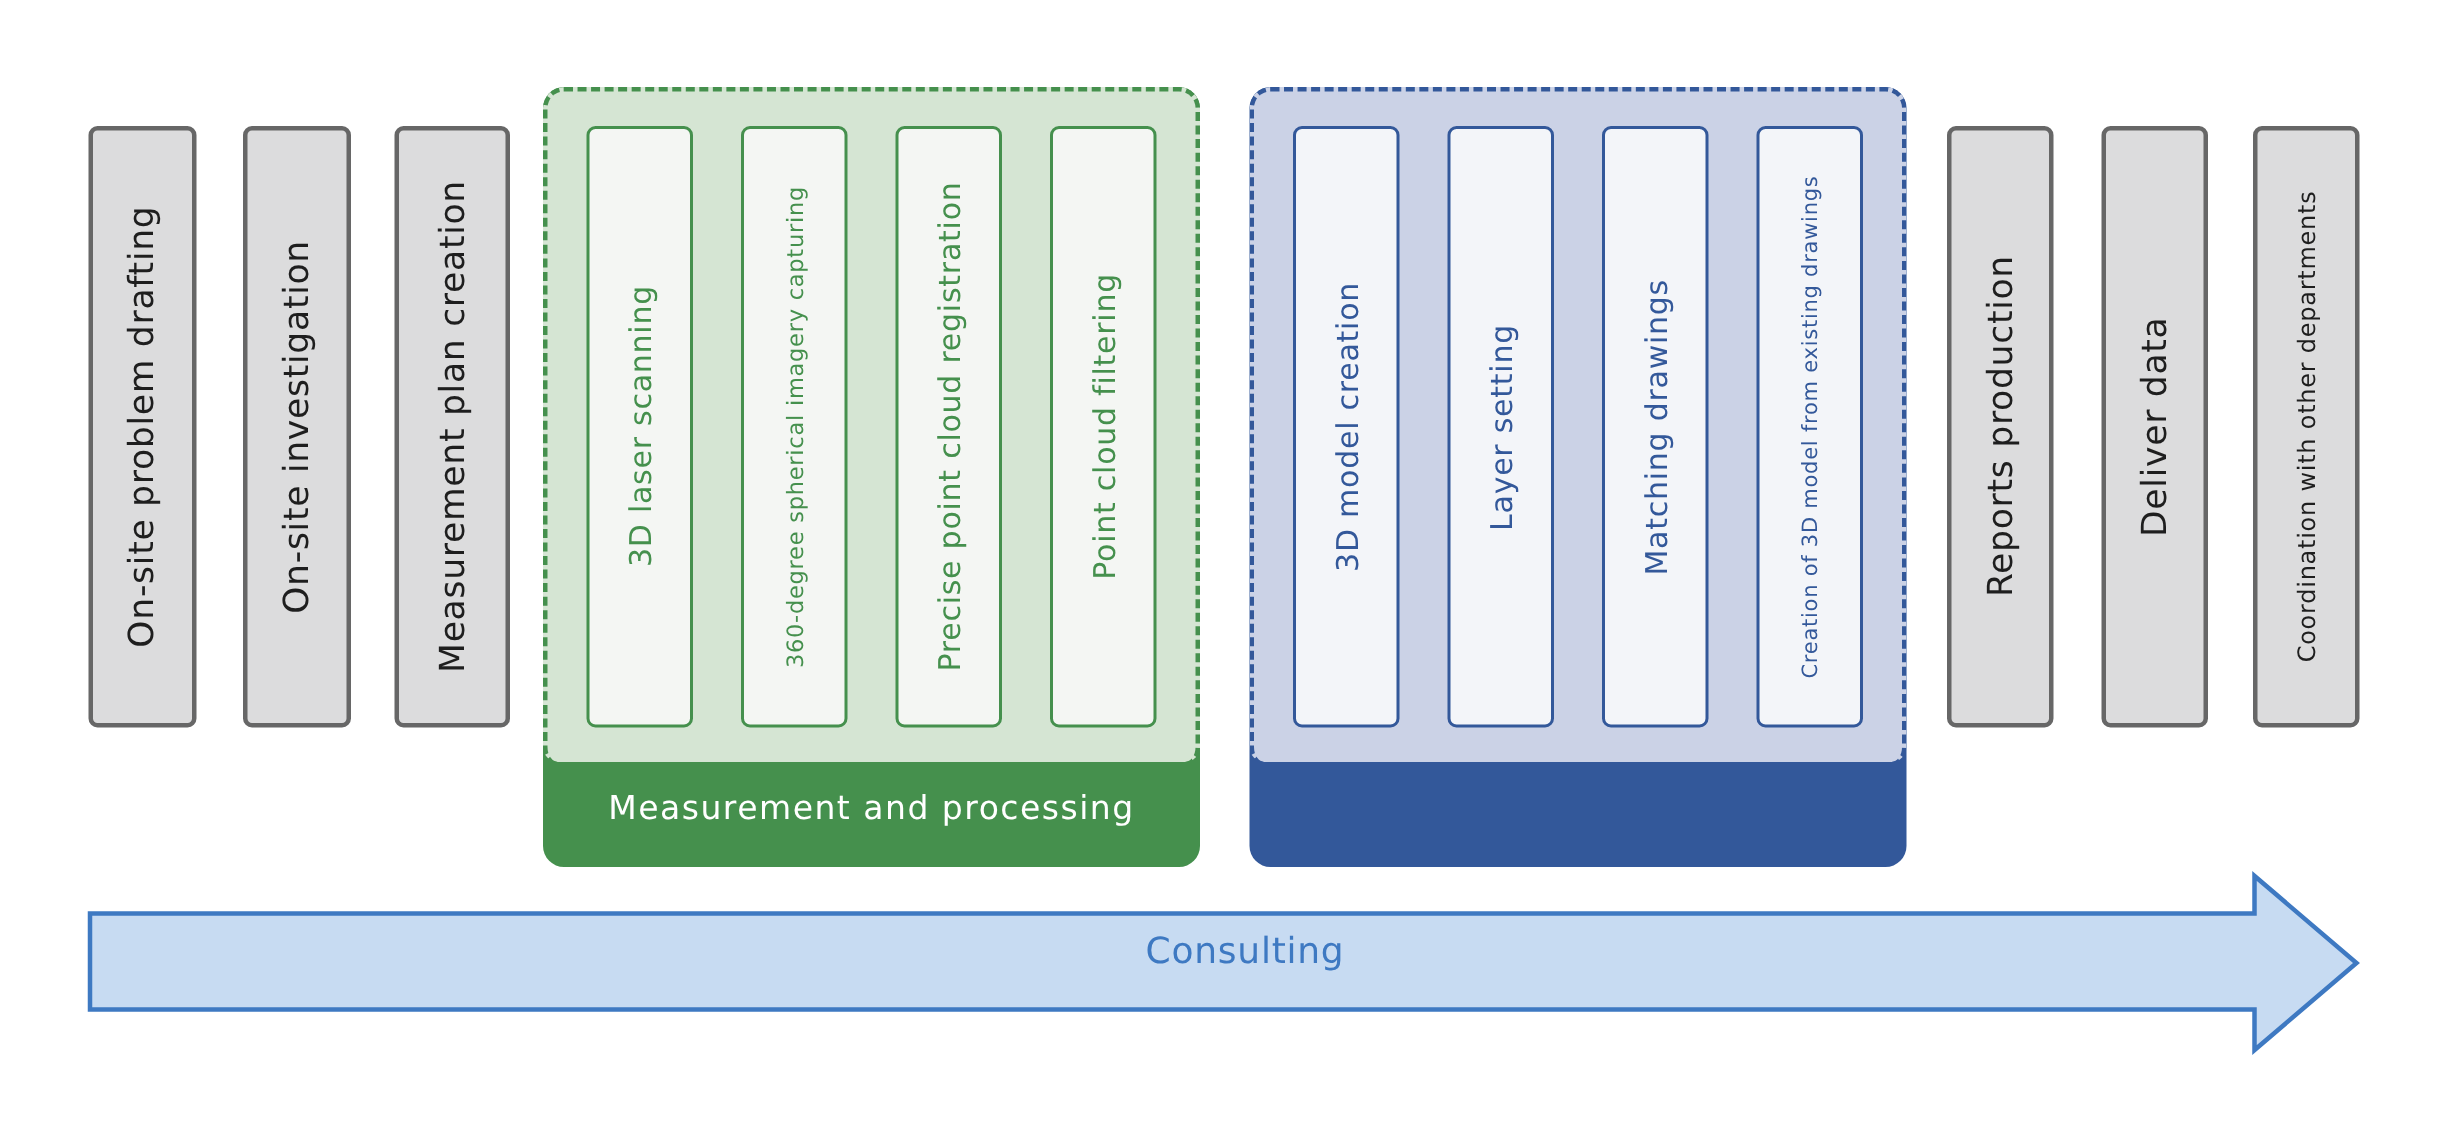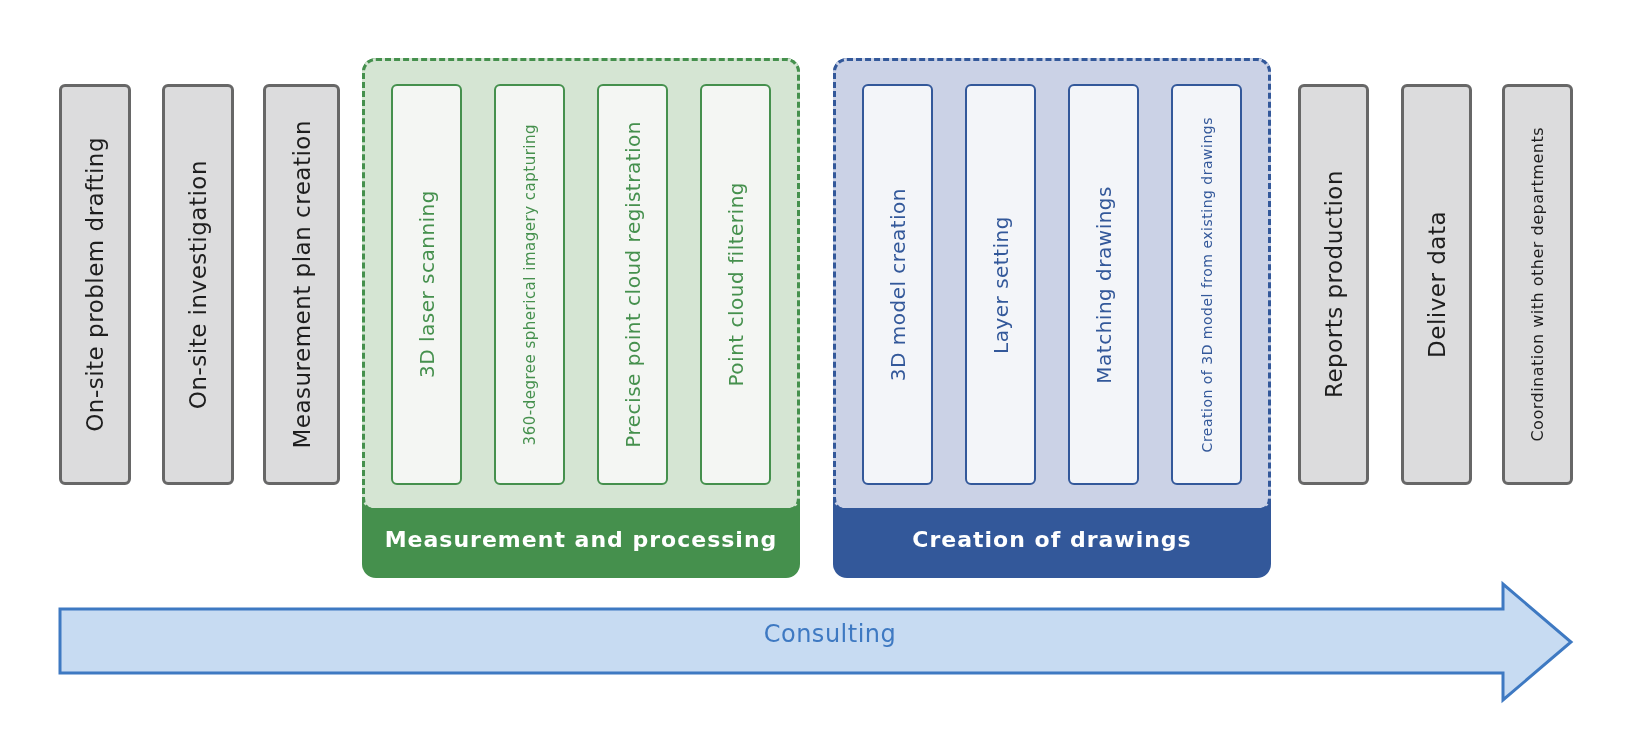--- a/index.html
+++ b/index.html
@@ -14,21 +14,21 @@
            letter-spacing: 0.5px; }
   .fs-l { font-size: 23px; }
   .fs-m { font-size: 20px; }
   .fs-s { font-size: 16px; }
   .fs-xs { font-size: 15px; }
   .group { position: absolute; top: 58px; height: 520px; box-sizing: border-box; border-radius: 14px; overflow: hidden; }
   .group .body { position: absolute; left: 0; right: 0; top: 0; height: 450px;
                  border-radius: 14px 14px 10px 10px; box-sizing: border-box; }
   .group .footer-label { position: absolute; left: 0; right: 0; bottom: 0; height: 78px;
                          display: flex; align-items: center; justify-content: center;
-                         color: #ffffff; font-size: 22px; letter-spacing: 1px; font-weight: bold; }
+                         color: #ffffff; font-size: 22px; letter-spacing: 1px; font-weight: normal; }
   #g-green { left: 362px; width: 438px; background: #45904d; }
   #g-green .body { background: #d5e5d3; border: 3px dashed #45904d; border-bottom: none; }
   #g-blue { left: 833px; width: 438px; background: #33589a; }
   #g-blue .body { background: #cbd2e6; border: 3px dashed #33589a; border-bottom: none; }
   .group .card { top: 26px; }
   #arrow { position: absolute; left: 0; top: 0; }
   #consulting-label { position: absolute; left: 620px; width: 420px; top: 620px; height: 50px;
                       text-align: center; font-size: 24px; color: #3e79c2; letter-spacing: 0.5px; }
 </style>
 </head>
@@ -68,21 +68,20 @@
   </div>
   <div class="card blue" style="left:132px;width:71px;">
     <span class="vtext fs-m">Layer setting</span>
   </div>
   <div class="card blue" style="left:235px;width:71px;">
     <span class="vtext fs-m">Matching drawings</span>
   </div>
   <div class="card blue" style="left:338px;width:71px;">
     <span class="vtext" style="font-size:14px;">Creation of 3D model from existing drawings</span>
   </div>
-  <div class="footer-label">Creation of drawings</div>
 </div>
 
 <div class="card gray" style="left:1298px;width:71px;">
   <span class="vtext fs-l">Reports production</span>
 </div>
 <div class="card gray" style="left:1401px;width:71px;">
   <span class="vtext fs-l">Deliver data</span>
 </div>
 <div class="card gray" style="left:1502px;width:71px;">
   <span class="vtext fs-s">Coordination with other departments</span>

